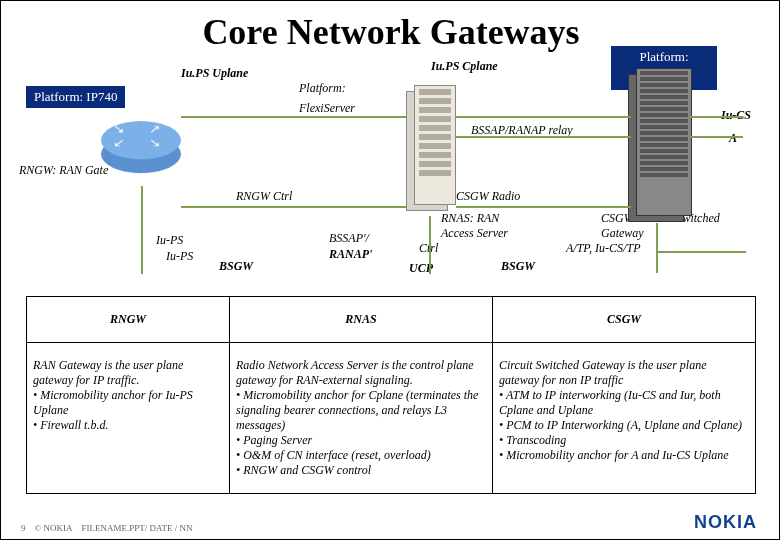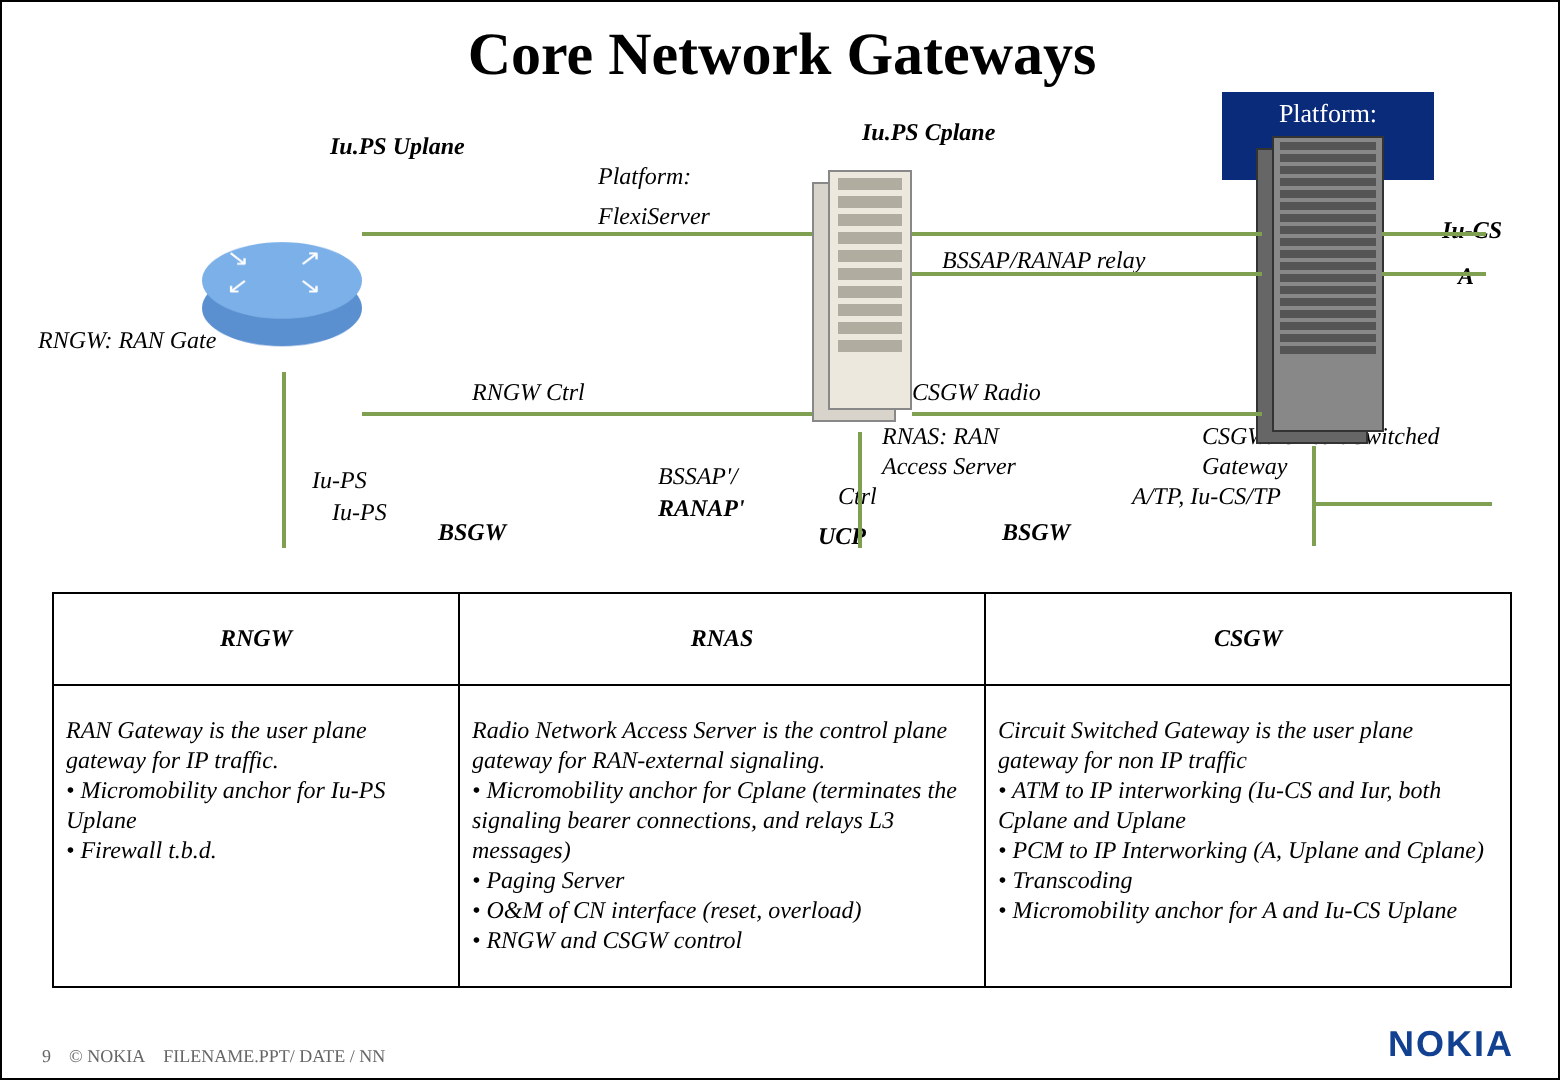--- a/index.html
+++ b/index.html
@@ -1,17 +1,17 @@
 <!DOCTYPE html>
 <html><head>
 <meta charset="utf-8">
 <style>
   html,body{margin:0;padding:0;font-family:Georgia,'Times New Roman',serif;font-style:italic;color:#000;}
   .page{position:relative;width:780px;height:540px;border:1px solid #000;box-sizing:border-box;overflow:hidden;}
-  .title{position:absolute;left:0;top:10px;width:780px;text-align:center;font-family:'Times New Roman',serif;font-size:30px;font-weight:bold;font-style:normal;}
+  .title{position:absolute;left:0;top:10px;width:780px;text-align:center;font-family:'Times New Roman',serif;font-size:36px;font-weight:bold;font-style:normal;}
   .block{position:absolute;background:#0a2a7a;color:#fff;font-size:13px;padding:3px 8px;font-style:normal;}
   .lbl{position:absolute;font-size:12px;}
   .lbl-b{position:absolute;font-size:12px;font-weight:bold;}
   .router{position:absolute;left:100px;top:128px;width:80px;height:50px;background:#5a8fd0;border-radius:50%;transform:rotateX(40deg);}
   .router::before{content:"";position:absolute;left:0;top:-18px;width:80px;height:50px;background:#7cb0e8;border-radius:50%;}
   .arrow{position:absolute;color:#fff;font-size:14px;font-style:normal;}
   .server{position:absolute;left:405px;top:90px;width:48px;height:120px;}
   .srv-side{position:absolute;left:0;top:0;width:40px;height:118px;background:#d8d4cc;border:1px solid #888;}
   .srv-front{position:absolute;left:8px;top:-6px;width:40px;height:118px;background:#ece8de;border:1px solid #888;}
   .slot{height:6px;background:#b0aca0;margin:3px 4px 0 4px;}
@@ -27,24 +27,25 @@
   .bul{padding-left:0;}
   .footer{position:absolute;left:20px;bottom:6px;font-size:9px;color:#666;font-style:normal;}
   .nokia{position:absolute;right:22px;bottom:6px;font-family:Arial,sans-serif;font-weight:bold;color:#124191;font-size:18px;letter-spacing:1px;font-style:normal;margin-top:47px;}
 </style>
 </head>
 <body>
 
 <div class="page">
   <div class="title">Core Network Gateways</div>
 
+  <div class="block" style="left:25px;top:85px;">Platform: IP740</div>
   <div class="block" style="left:610px;top:45px;width:90px;text-align:center;">Platform:</div>
   <div class="block" style="left:610px;top:67px;width:90px;text-align:center;">IPA2800</div>
 
-  <span class="lbl-b" style="left:164px;top:65px;">Iu.PS Uplane</span>
+  <span class="lbl-b" style="left:180px;top:65px;">Iu.PS Uplane</span>
   <span class="lbl-b" style="left:430px;top:58px;">Iu.PS Cplane</span>
   <span class="lbl" style="left:298px;top:80px;">Platform:</span>
   <span class="lbl" style="left:298px;top:100px;">FlexiServer</span>
   <span class="lbl-b" style="left:720px;top:107px;">Iu-CS</span>
   <span class="lbl-b" style="left:728px;top:130px;">A</span>
   <span class="lbl" style="left:470px;top:122px;">BSSAP/RANAP relay</span>
   <span class="lbl" style="left:18px;top:162px;">RNGW: RAN Gate</span>
   <span class="lbl" style="left:235px;top:188px;">RNGW Ctrl</span>
   <span class="lbl" style="left:455px;top:188px;">CSGW Radio</span>
   <span class="lbl" style="left:440px;top:210px;width:90px;">RNAS: RAN Access Server</span>

